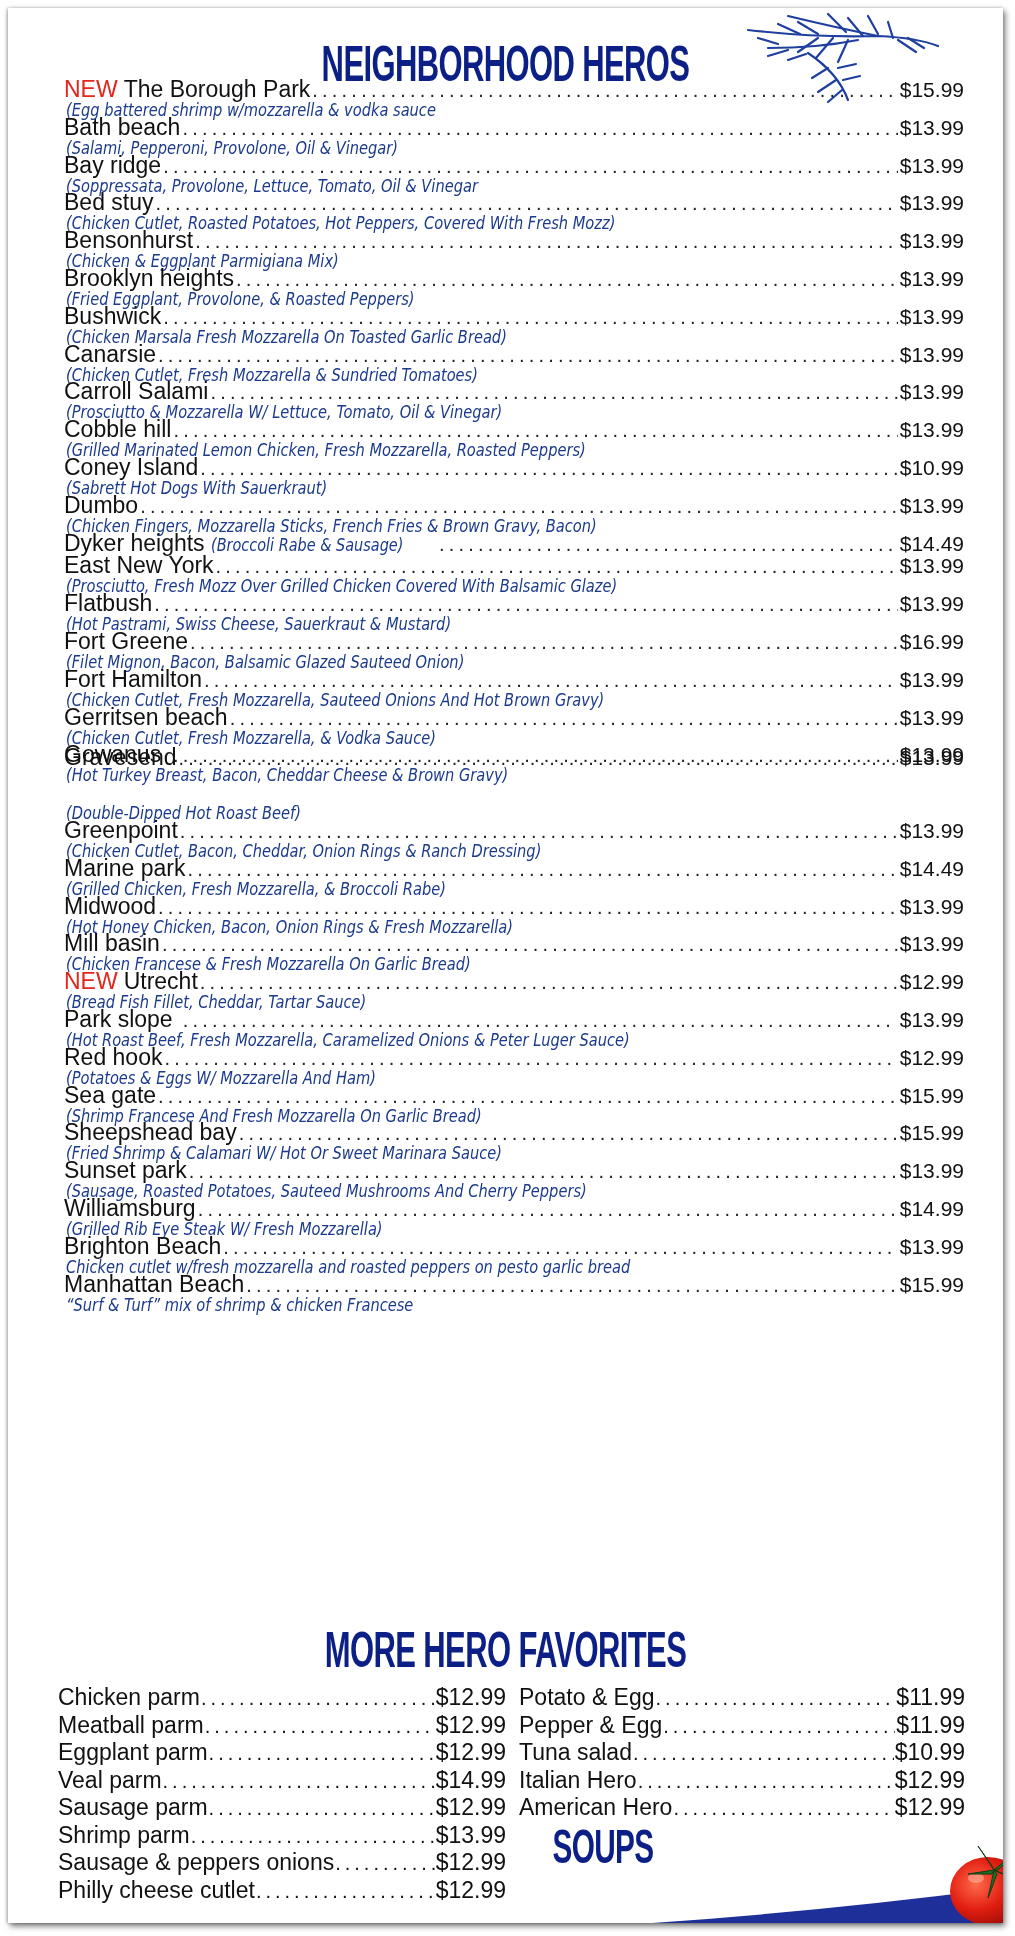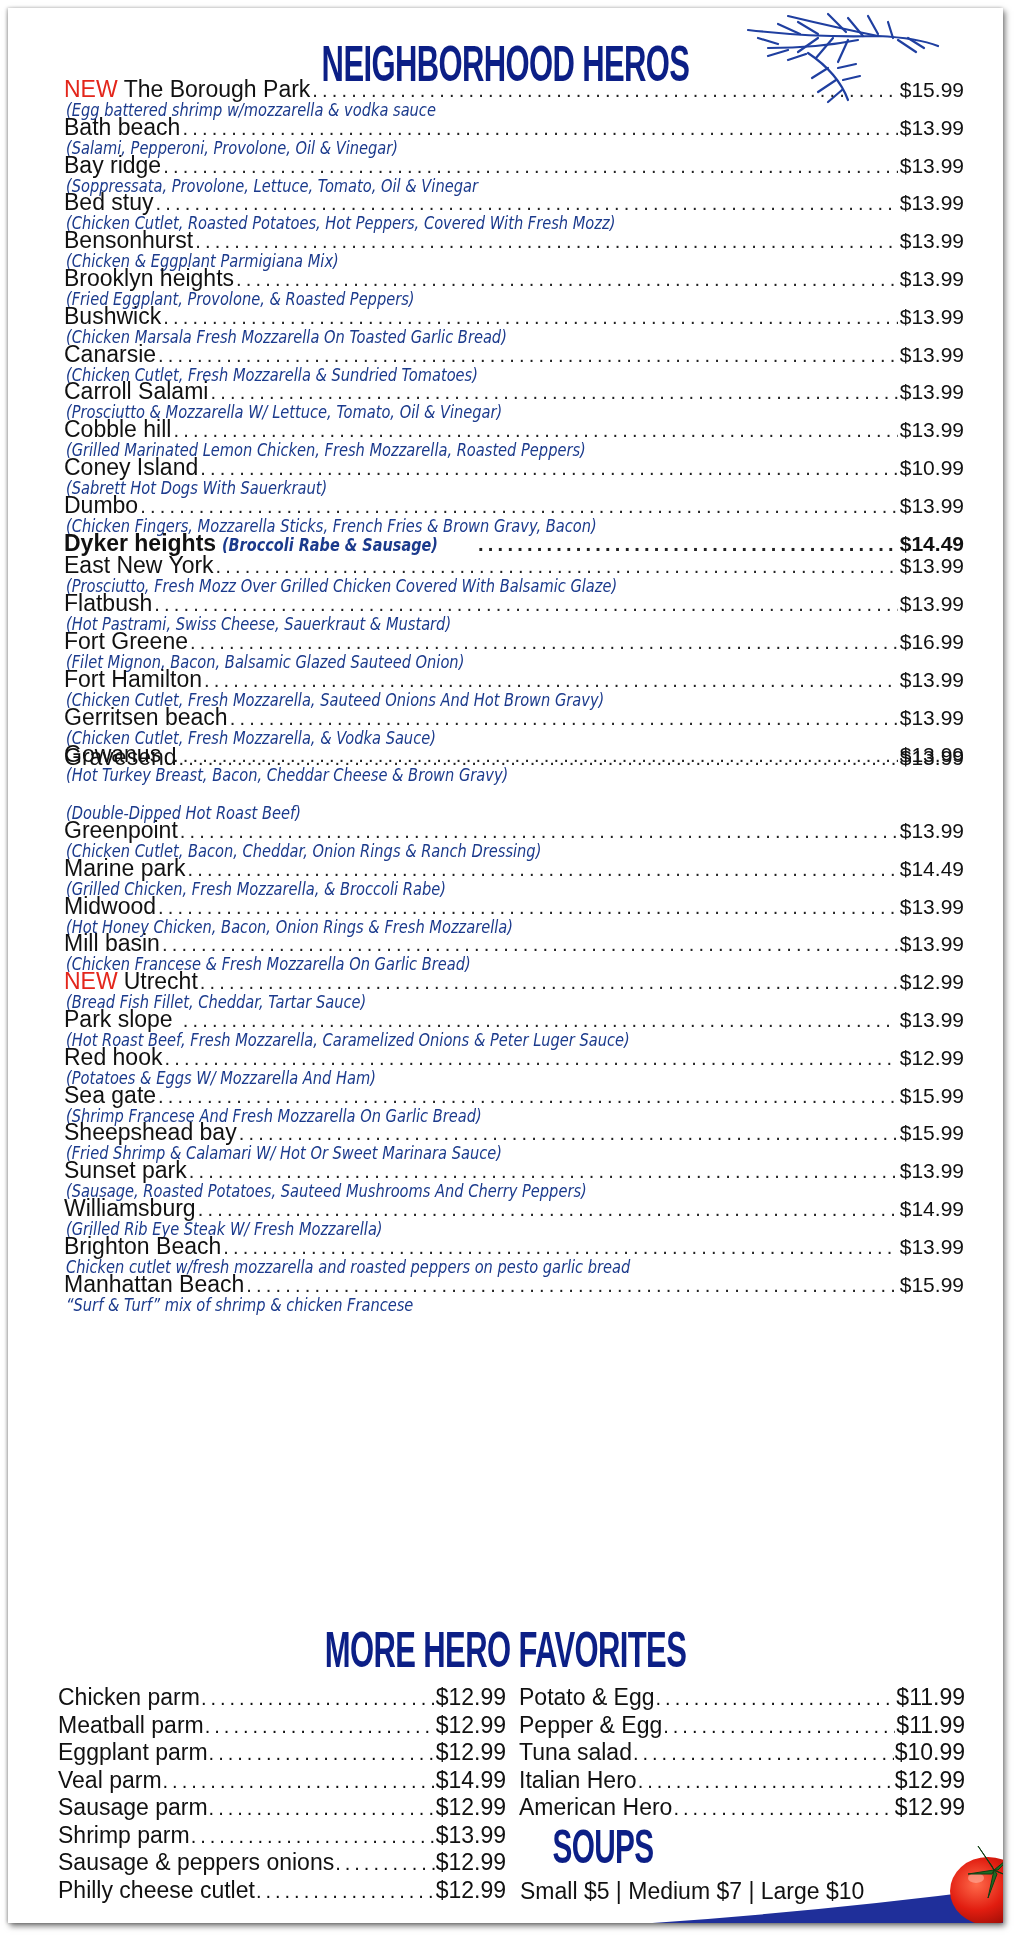--- a/index.html
+++ b/index.html
@@ -142,21 +142,21 @@
         <span class="dots">........................................................................................................</span>
         <span class="price">$10.99</span>
       </div>
       <div class="desc" style="top: 470px;">(Sabrett Hot Dogs With Sauerkraut)</div>
       <div class="item" style="top: 484px;">
         <span class="name">Dumbo</span>
         <span class="dots">........................................................................................................</span>
         <span class="price">$13.99</span>
       </div>
       <div class="desc" style="top: 507.8px;">(Chicken Fingers, Mozzarella Sticks, French Fries &amp; Brown Gravy, Bacon)</div>
-      <div class="item" style="top: 521.6px; font-weight: bold;">
+      <div class="item" style="top: 521.6px;">
         <span class="name">Dyker heights</span>
         <span class="inline-desc">(Broccoli Rabe &amp; Sausage)</span>
         <span class="dots">........................................................................................................</span>
         <span class="price">$14.49</span>
       </div>
       <div class="item" style="top: 544.4px;">
         <span class="name">East New York</span>
         <span class="dots">........................................................................................................</span>
         <span class="price">$13.99</span>
       </div>
@@ -342,21 +342,20 @@
         <span class="price">$12.99</span>
       </div>
       <div class="fav" style="left: 511px; width: 446px; top: 1786px;">
         <span class="name">American Hero</span>
         <span class="dots">........................................................................................................</span>
         <span class="price">$12.99</span>
       </div>
     </div>
 
   <div class="heading h3">SOUPS</div>
-  <div class="soups">Small $5 | Medium $7 | Large $10</div>
 
   <svg class="swoosh" viewBox="0 0 435 40" preserveAspectRatio="none">
     <path d="M0 40 Q200 30 435 0 L435 40 Z" fill="#1f2f9a"></path>
   </svg>
 
   <svg class="tomato" viewBox="0 0 70 90">
     <defs>
       <radialGradient id="tg" cx="35%" cy="40%" r="70%">
         <stop offset="0%" stop-color="#ff6a4a"></stop>
         <stop offset="55%" stop-color="#e11d10"></stop>

